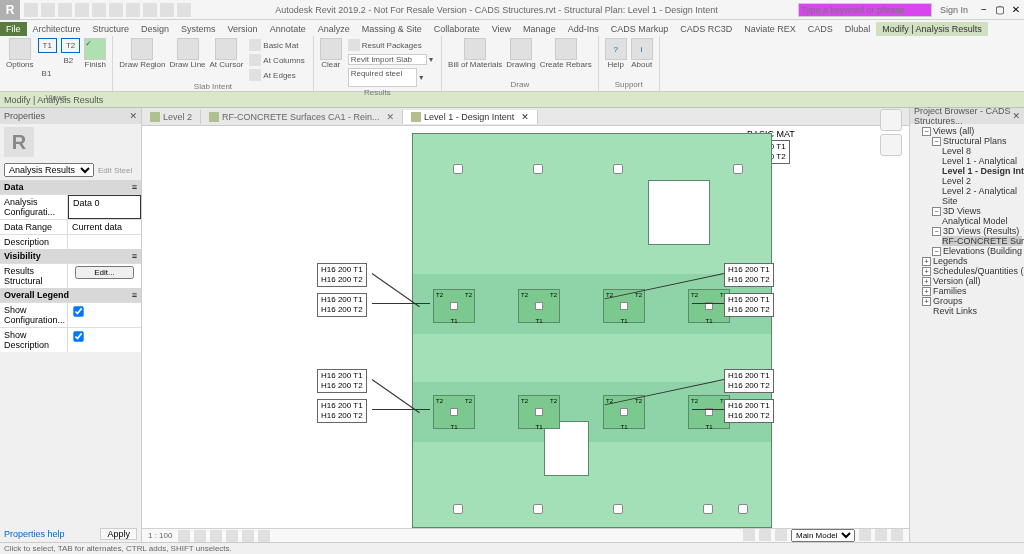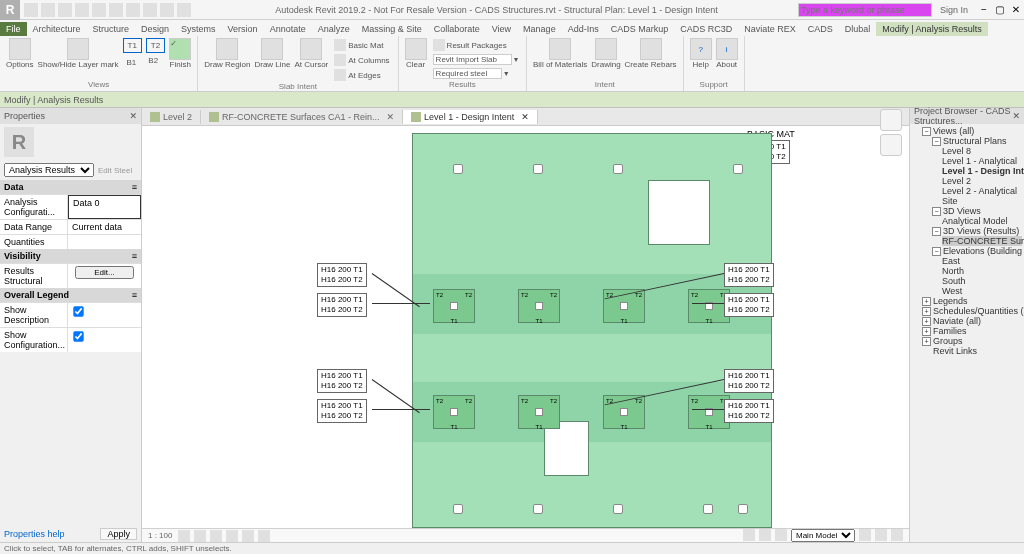--- a/index.html
+++ b/index.html
@@ -154,32 +154,27 @@
   <div class="tab active">Modify | Analysis Results</div>
 </div>
 
 <div class="ribbon">
   <div class="rgroup">
     <div class="rrow">
       <div class="rbtn">
           <div class="ic"></div>
           <span>Options</span>
         </div>
-      <div class="rbtn">
-          <div class="ic"></div>
-          <span style="text-align:center;">Show/Hide
-Layer mark</span>
-        </div>
       <div class="rstack">
         <div class="rrow">
           <div class="rbtn-small" style="border:1px solid #06c;padding:2px 4px;">T1</div>
           <div class="rbtn-small" style="border:1px solid #06c;padding:2px 4px;">T2</div>
         </div>
         <div class="rrow">
-          <div class="rbtn-small" style="padding:4px 4px;">B1</div>
+          <div class="rbtn-small" style="padding:15px 4px;">B1</div>
           <div class="rbtn-small" style="padding:2px 4px;">B2</div>
         </div>
       </div>
       <div class="rbtn">
           <div class="ic" style="background:#b0e0b0;">✓</div>
           <span>Finish</span>
         </div>
     </div>
     <div class="rlabel">Views</div>
   </div>
@@ -222,41 +217,41 @@
       <div class="rbtn">
           <div class="ic"></div>
           <span>Clear</span>
         </div>
       <div class="rstack">
         <div class="rbtn-small">
             <span class="ic-s"></span>
             <span>Result Packages</span>
           </div>
         <div class="rbtn-small"><span style="border:1px solid #ccc;padding:0 14px 0 2px;background:#fff;">Revit Import Slab</span>▾</div>
-        <div class="rbtn-small"><span style="border:1px solid #ccc;padding:0 14px 0 2px;background:#fff;">Required steel</span>▾</div>
+        <div class="rbtn-small"><span style="border:1px solid #ccc;padding:0 14px 8px 2px;background:#fff;">Required steel</span>▾</div>
       </div>
     </div>
     <div class="rlabel">Results</div>
   </div>
   <div class="rgroup">
     <div class="rrow">
       <div class="rbtn">
           <div class="ic"></div>
           <span>Bill of Materials</span>
         </div>
       <div class="rbtn">
           <div class="ic"></div>
           <span>Drawing</span>
         </div>
       <div class="rbtn">
           <div class="ic"></div>
           <span>Create Rebars</span>
         </div>
     </div>
-    <div class="rlabel">Intent</div>
+    <div class="rlabel">Draw</div>
   </div>
   <div class="rgroup">
     <div class="rrow">
       <div class="rbtn">
           <div class="ic" style="color:#06c;display:flex;align-items:center;justify-content:center;">?</div>
           <span>Help</span>
         </div>
       <div class="rbtn">
           <div class="ic" style="color:#06c;display:flex;align-items:center;justify-content:center;">i</div>
           <span>About</span>
@@ -290,41 +285,41 @@
       </div>
     <div class="prop-row">
         <div class="k">Analysis Configurati...</div>
         <div class="v" style="border:1px solid #333;">Data 0</div>
       </div>
     <div class="prop-row">
         <div class="k">Data Range</div>
         <div class="v">Current data</div>
       </div>
     <div class="prop-row">
-        <div class="k">Quantities</div>
+        <div class="k">Description</div>
         <div class="v"></div>
       </div>
     <div class="prop-cat">
         <span>Visibility</span>
         <span class="exp">≡</span>
       </div>
     <div class="prop-row">
         <div class="k">Results Structural</div>
         <div class="v" style="text-align:center;"><button style="font-size:8px;width:90%;">Edit...</button></div>
       </div>
     <div class="prop-cat">
         <span>Overall Legend</span>
         <span class="exp">≡</span>
       </div>
     <div class="prop-row">
+        <div class="k">Show Configuration...</div>
+        <div class="v"><input type="checkbox" checked="" style=""></div>
+      </div>
+    <div class="prop-row">
         <div class="k">Show Description</div>
-        <div class="v"><input type="checkbox" checked="" style=""></div>
-      </div>
-    <div class="prop-row">
-        <div class="k">Show Configuration...</div>
         <div class="v"><input type="checkbox" checked="" style=""></div>
       </div>
     <div class="prop-foot">
         <span class="lnk">Properties help</span>
         <button class="apply">Apply</button>
       </div>
   </div>
 
   <div class="drawwrap">
     <div class="viewtabs">
@@ -461,32 +456,26 @@
               <ul>
                   <li>Analytical Model</li>
                 </ul>
             </li>
             <li><span class="exp">−</span><span>3D Views (Results)</span>
               <ul>
                   <li style="background:#ccc;">RF-CONCRETE Surfaces CA1</li>
                 </ul>
             </li>
             <li><span class="exp">−</span><span>Elevations (Building Elevation)</span>
-              <ul>
-                <li>East</li>
-                <li>North</li>
-                <li>South</li>
-                <li>West</li>
-              </ul>
             </li>
           </ul>
         </li>
         <li><span class="exp">+</span><span>Legends</span></li>
         <li><span class="exp">+</span><span>Schedules/Quantities (all)</span></li>
-        <li><span class="exp">+</span><span>Naviate (all)</span></li>
+        <li><span class="exp">+</span><span>Version (all)</span></li>
         <li><span class="exp">+</span><span>Families</span></li>
         <li><span class="exp">+</span><span>Groups</span></li>
         <li><span style="display:inline-block;width:11px;"></span><span>Revit Links</span></li>
       </ul>
     </div>
   </div>
 </div>
 
 <div class="navwheel">
     <div></div>

